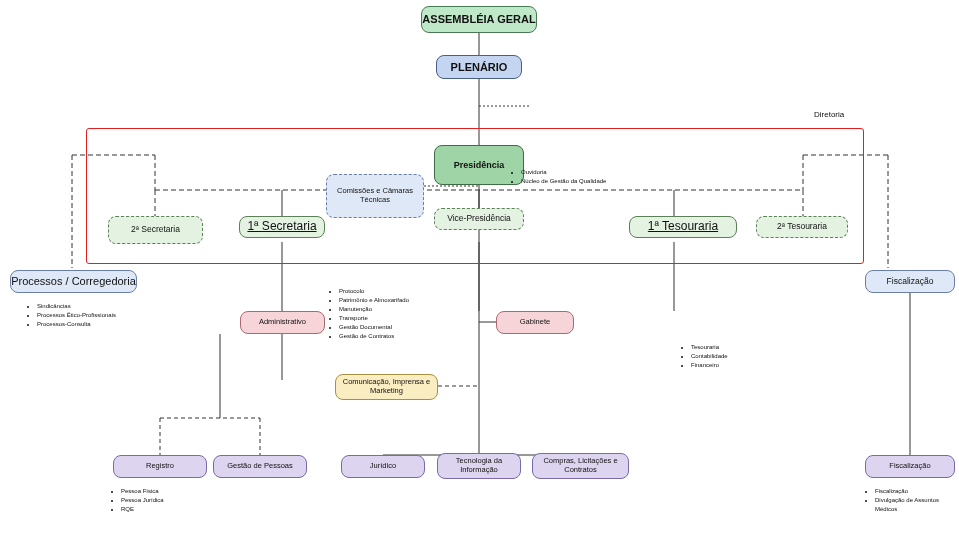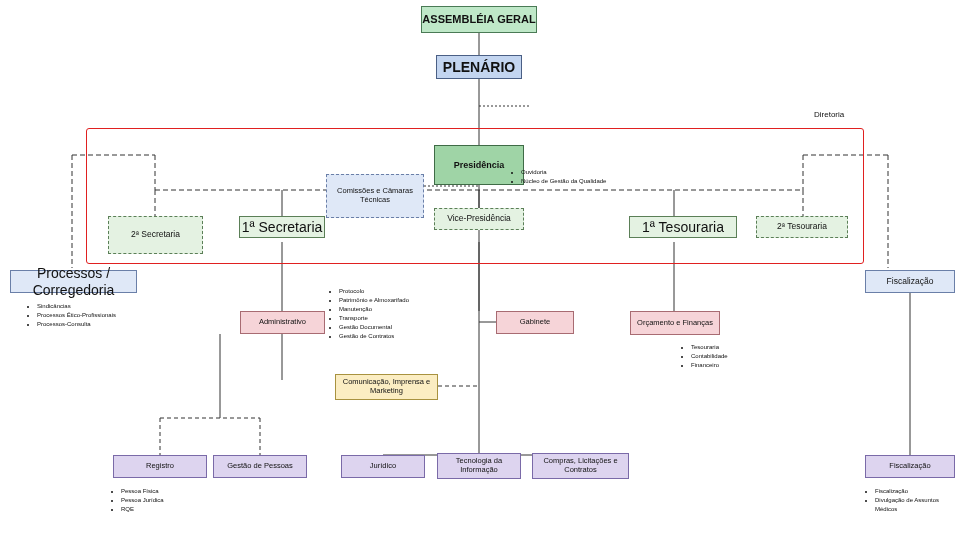--- a/index.html
+++ b/index.html
@@ -10,36 +10,36 @@
     position:relative;
     overflow:hidden;
   }
   #canvas{position:absolute;left:0;top:0;width:959px;height:538px;}
   svg.lines{position:absolute;left:0;top:0;width:959px;height:538px;pointer-events:none;}
 
   .node{
     position:absolute;
     box-sizing:border-box;
     border:1px solid #555;
-    border-radius:0;
+    border-radius:8px;
     display:flex;
     align-items:center;
     justify-content:center;
     text-align:center;
     line-height:1.15;
     color:#111;
   }
   .n-assembleia{background:#bfe8c8;border-color:#4a7a55;font-size:11px;font-weight:bold;}
-  .n-plenario{background:#c3d5f0;border-color:#4a5f85;font-size:14px;font-weight:bold;}
+  .n-plenario{background:#c3d5f0;border-color:#4a5f85;font-size:11px;font-weight:bold;}
   .n-comissao-contas{background:#dfe8f7;border-color:#6a7fa8;border-style:dashed;font-size:7.5px;}
   .n-presidencia{background:#9fd4a6;border-color:#3f6b46;font-size:9px;font-weight:bold;}
   .n-comissoes{background:#dfe8f7;border-color:#6a7fa8;border-style:dashed;font-size:7.5px;}
-  .n-sec{background:#e4f2e2;border-color:#5b7f57;font-size:14px;}
+  .n-sec{background:#e4f2e2;border-color:#5b7f57;font-size:12px;text-decoration:underline;}
   .n-sec-dashed{background:#e4f2e2;border-color:#5b7f57;border-style:dashed;font-size:8.5px;}
-  .n-processos{background:#dfe8f7;border-color:#6a7fa8;font-size:14px;}
+  .n-processos{background:#dfe8f7;border-color:#6a7fa8;font-size:11px;}
   .n-fisc-top{background:#dfe8f7;border-color:#6a7fa8;font-size:8.5px;}
   .n-pink{background:#f6d4d8;border-color:#a86b72;font-size:7.5px;}
   .n-yellow{background:#fbedc2;border-color:#a8923f;font-size:7.5px;}
   .n-purple{background:#ddd4ef;border-color:#7a6aa8;font-size:7.5px;}
 
   .bullets{
     position:absolute;
     font-size:6px;
     color:#111;
     line-height:1.5;
@@ -144,21 +144,21 @@
     <ul>
       <li>Ouvidoria</li>
       <li>Núcleo de Gestão da Qualidade</li>
     </ul>
   </div>
 
   <div class="node n-comissoes" style="left:326px;top:174px;width:98px;height:44px;padding:16px 3px;">
     <span>Comissões e Câmaras Técnicas</span>
   </div>
 
-  <div class="node n-sec-dashed" style="left:108px;top:216px;width:95px;height:38px;">
+  <div class="node n-sec-dashed" style="left:108px;top:216px;width:95px;height:28px;">
     <span>2ª Secretaria</span>
   </div>
 
   <div class="node n-sec" style="left:239px;top:216px;width:86px;height:22px;">
     <span>1ª Secretaria</span>
   </div>
 
   <div class="node n-sec-dashed" style="left:434px;top:208px;width:90px;height:22px;">
     <span>Vice-Presidência</span>
   </div>
@@ -199,23 +199,20 @@
       <li>Transporte</li>
       <li>Gestão Documental</li>
       <li>Gestão de Contratos</li>
     </ul>
   </div>
 
   <div class="node n-pink" style="left:496px;top:311px;width:78px;height:23px;">
     <span>Gabinete</span>
   </div>
 
-  <div class="node n-pink" style="left:630px;top:311px;width:90px;height:24px;padding:0 3px;">
-    <span>Orçamento e Finanças</span>
-  </div>
 
   <div class="bullets" style="left:682px;top:343px;width:120px;">
     <ul>
       <li>Tesouraria</li>
       <li>Contabilidade</li>
       <li>Financeiro</li>
     </ul>
   </div>
 
   <div class="node n-yellow" style="left:335px;top:374px;width:103px;height:26px;padding:0 3px;">

